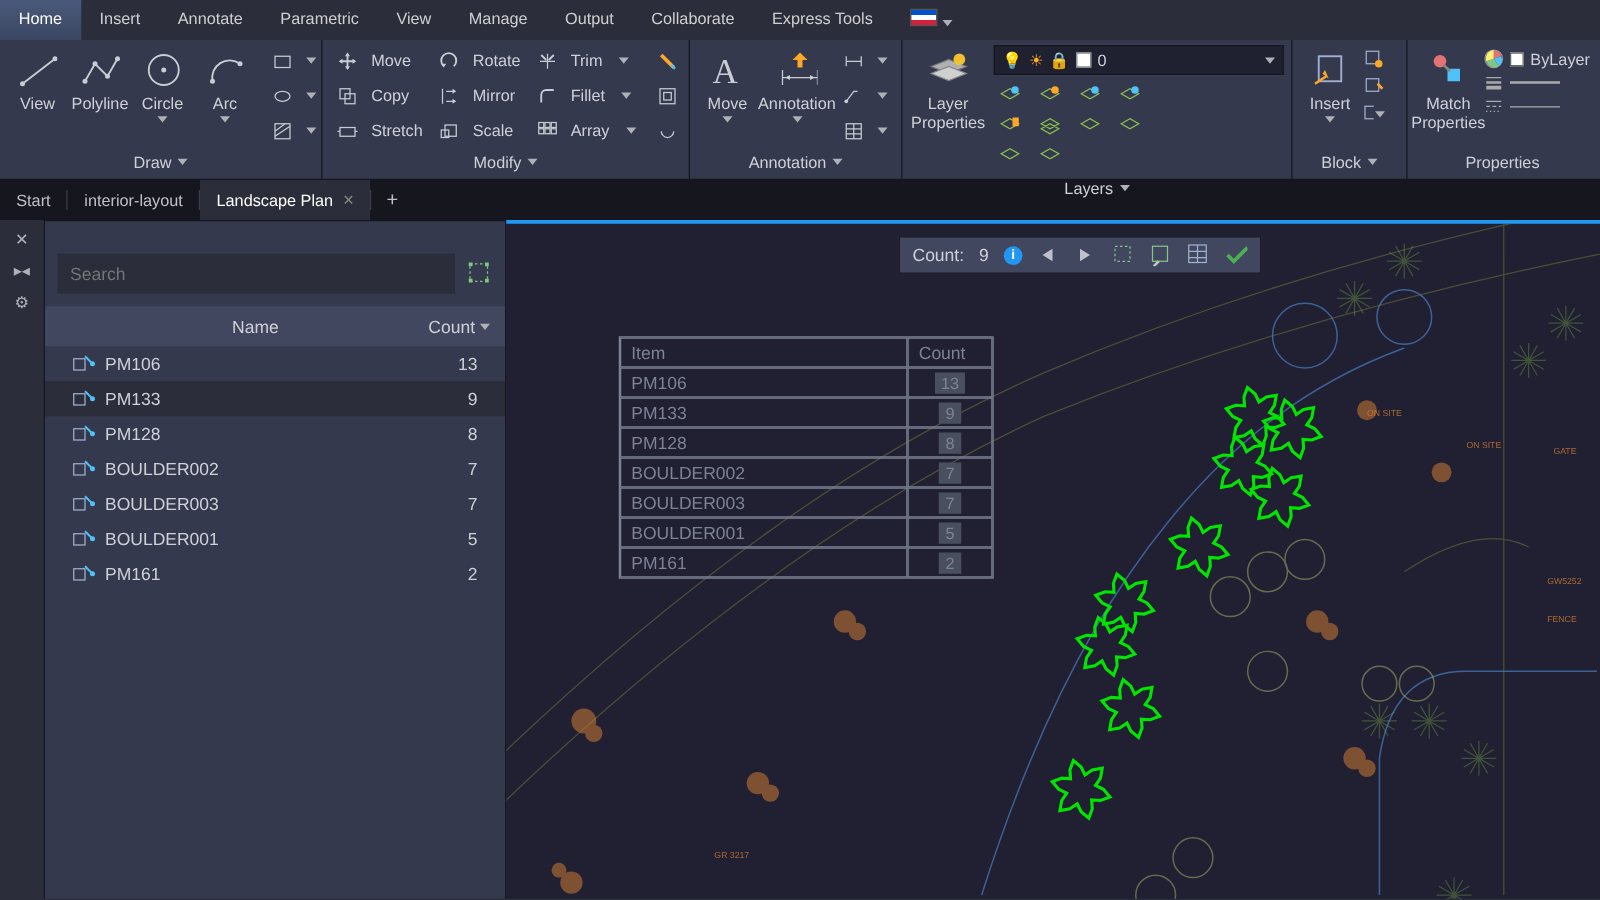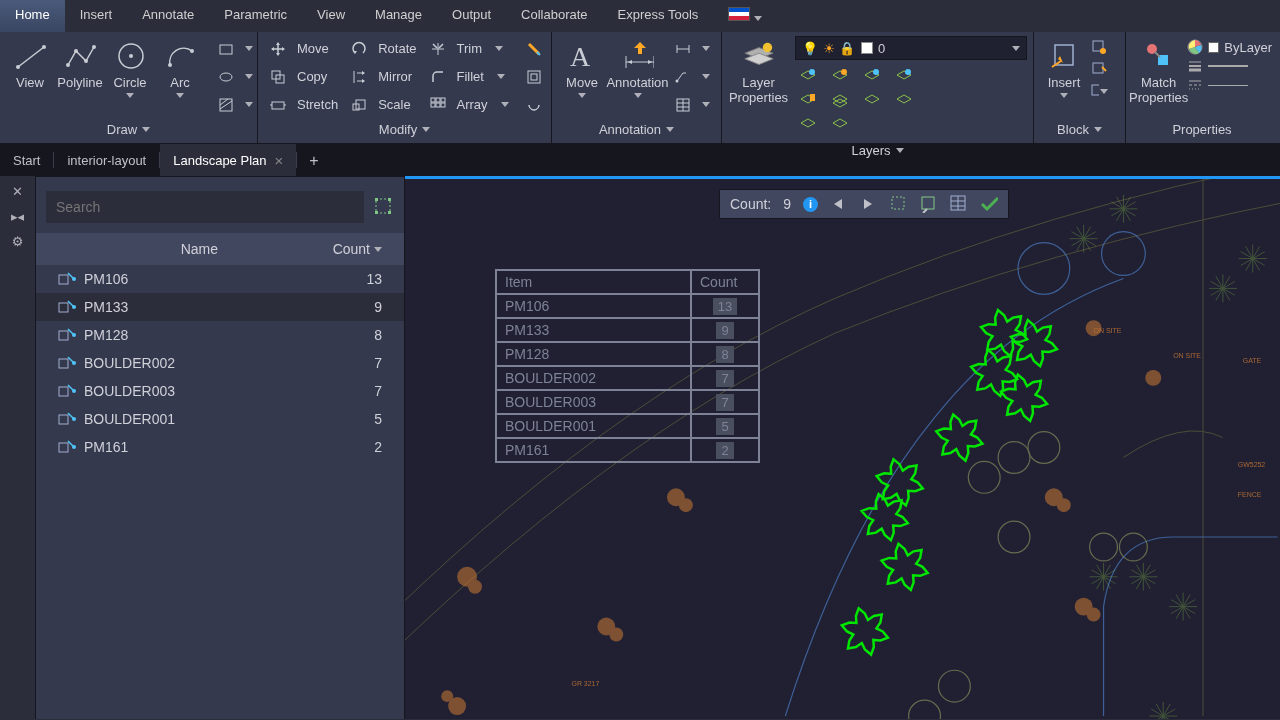--- a/index.html
+++ b/index.html
@@ -22,42 +22,42 @@
 .file-tab{padding:7px 13px;color:#c0c0c8;cursor:pointer;display:flex;align-items:center;gap:8px;position:relative}
 .file-tab.active{background:#2b2d3a;color:#fff}
 .file-tab .close{color:#888;cursor:pointer;font-size:15px}
 .divider{width:1px;background:#3a3d4a;margin:8px 0}
 .add-tab{padding:8px 12px;color:#c0c0c8;cursor:pointer;font-size:16px}
 .workarea{display:flex;height:543px}
 .side-panel{width:405px;background:#2b2d3a;display:flex}
 .side-icons{width:35px;display:flex;flex-direction:column;align-items:center;gap:10px;padding-top:8px}
 .side-icons div{cursor:pointer;color:#b0b0b8}
 .count-panel{flex:1;background:#34394e;border:1px solid #15161e;border-bottom:none;margin-top:0}
-.search-row{display:flex;padding:14px 10px 10px 10px;gap:10px;align-items:center}
+.search-row{display:flex;padding:26px 10px 10px 10px;gap:10px;align-items:center}
 .search{flex:1;background:#2b2d3a;border:none;padding:8px 10px;color:#a0a0aa;font-size:14px;outline:none}
 .sel-icn{width:20px;height:20px;cursor:pointer}
-.table-header{display:flex;background:#424760;padding:8px 22px 8px 30px;font-size:14px}
+.table-header{display:flex;background:#424760;padding:8px 12px 8px 30px;font-size:14px}
 .th-name{flex:1;text-align:center}
 .th-count{display:flex;align-items:center;gap:4px}
 .tbl-body{padding:0}
 .tbl-row{display:flex;padding:5px 22px 5px 22px;align-items:center;gap:8px;cursor:pointer}
 .tbl-row.sel{background:#2b2d3a}
 .row-icn{width:18px;height:18px;flex-shrink:0}
 .row-name{flex:1;font-size:14px}
 .row-count{font-size:14px}
 .canvas{flex:1;background:#212033;position:relative;border-top:3px solid #2196f3}
 .count-toolbar{position:absolute;top:10px;left:314px;background:#424760;border:1px solid #15161e;display:flex;align-items:center;padding:5px 10px;gap:12px}
 .ct-lbl{font-size:14px}
 .ct-num{font-size:14px}
 .ct-icn{width:18px;height:18px;cursor:pointer;display:flex;align-items:center;justify-content:center}
 .info-circle{width:15px;height:15px;border-radius:50%;background:#2196f3;color:#fff;display:flex;align-items:center;justify-content:center;font-size:11px;font-weight:bold}
 .canvas-table{position:absolute;top:90px;left:90px;border:1px solid #7d8296}
 .canvas-table div{display:flex}
 .ct-cell{border:1px solid #7d8296;padding:3px 8px;color:#7d8296;font-size:14px;text-align:center}
-.ct-h1{width:195px}
+.ct-h1{width:230px}
 .ct-h2{width:68px}
 .ct-count-cell{border:1px solid #7d8296;width:68px;display:flex;justify-content:center;align-items:center}
 .ct-val{background:#4a4f60;padding:1px 5px;color:#7d8296;font-size:13px}
 svg.drawing{position:absolute;top:0;left:0;width:100%;height:100%}
 .layer-dd{background:#1f2030;border:1px solid #15161e;padding:3px 6px;display:flex;align-items:center;gap:5px;width:232px;height:24px}
 .layer-icons{display:flex;flex-wrap:wrap;gap:6px 14px;padding:5px 4px;width:125px}
 .layer-icons div{width:18px;height:18px;cursor:pointer}
 .cb{width:11px;height:11px;background:#fff;border:1px solid #666}
 .flag{width:22px;height:14px;background:linear-gradient(to bottom,#0052cc 0 33%,#fff 33% 66%,#d4213d 66%);display:inline-block;border:1px solid #555}
 </style>

